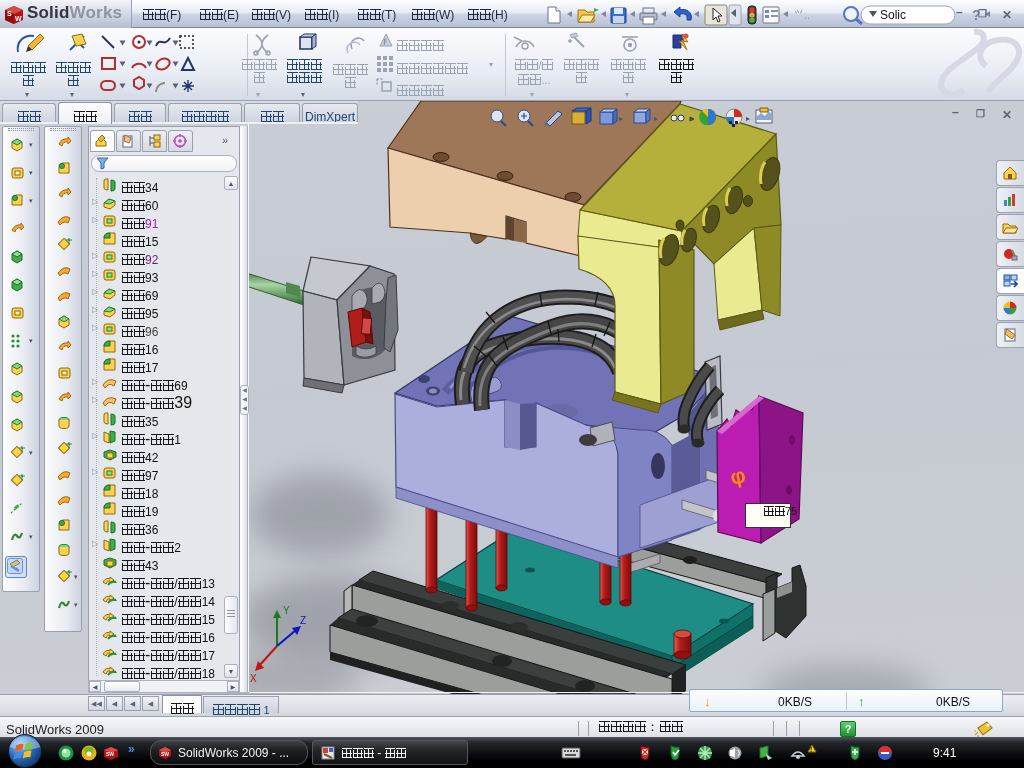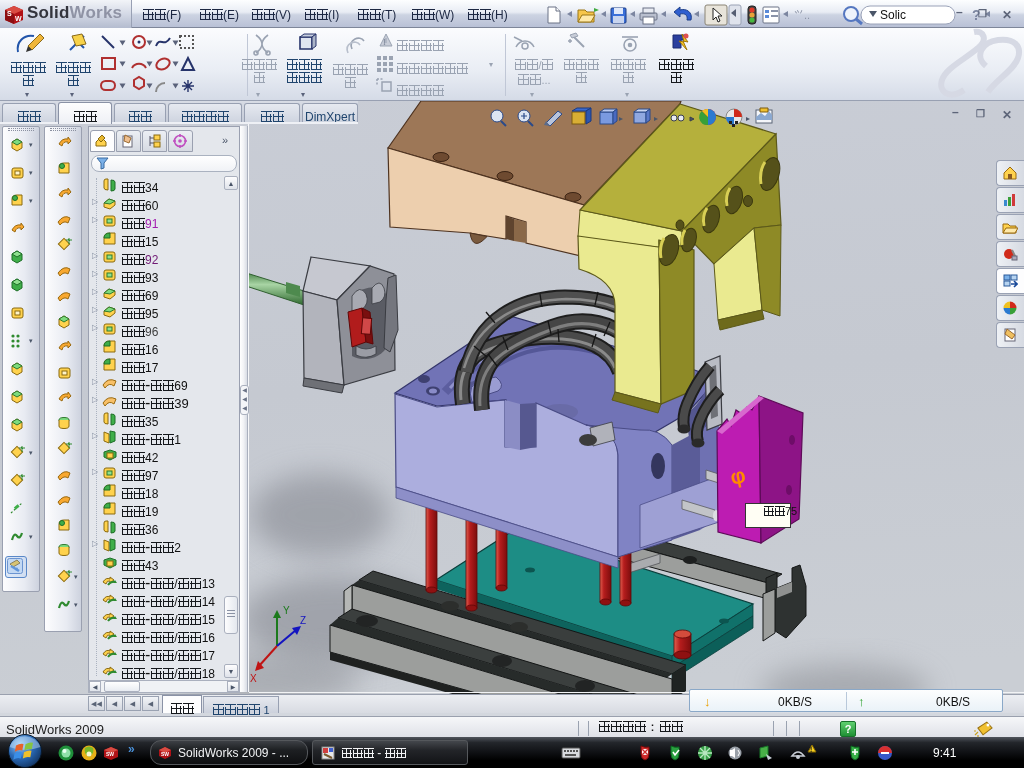--- a/index.html
+++ b/index.html
@@ -769,21 +769,21 @@
     <div class="abs" style="left:121px;top:358px;z-index:5;white-space:nowrap"><span class="cj blk"></span><span class="cj blk"></span><span style="font-size:12px;color:#111">17</span></div>
     <div class="abs" style="left:92px;top:377px;font-size:8px;color:#8a93a4;z-index:5">▷</div>
     <svg class="abs" style="left:102px;top:375px;z-index:5" width="16" height="16" viewBox="0 0 16 16">
       <path d="M1 10 Q6 2 14 6 L12 11 Q7 7 3 13 Z" fill="#f8c068" stroke="#9a6a10"></path>
     </svg>
     <div class="abs" style="left:121px;top:376px;z-index:5;white-space:nowrap"><span class="cj blk"></span><span class="cj blk"></span><span style="color:#111">-</span><span class="cj blk"></span><span class="cj blk"></span><span style="font-size:12px;color:#111">69</span></div>
     <div class="abs" style="left:92px;top:395px;font-size:8px;color:#8a93a4;z-index:5">▷</div>
     <svg class="abs" style="left:102px;top:393px;z-index:5" width="16" height="16" viewBox="0 0 16 16">
       <path d="M1 10 Q6 2 14 6 L12 11 Q7 7 3 13 Z" fill="#f8c068" stroke="#9a6a10"></path>
     </svg>
-    <div class="abs" style="left:121px;top:394px;z-index:5;white-space:nowrap"><span class="cj blk"></span><span class="cj blk"></span><span style="color:#111">-</span><span class="cj blk"></span><span class="cj blk"></span><span style="font-size:13px;color:#111">39</span></div>
+    <div class="abs" style="left:121px;top:394px;z-index:5;white-space:nowrap"><span class="cj blk"></span><span class="cj blk"></span><span style="color:#111">-</span><span class="cj blk"></span><span class="cj blk"></span><span style="font-size:16px;color:#111">39</span></div>
     <svg class="abs" style="left:102px;top:411px;z-index:5" width="16" height="16" viewBox="0 0 16 16">
       <path d="M2 4 Q2 2 4 2 L6 2 L6 13 Q2 13 2 11 Z" fill="#ffd24d" stroke="#8a6a10"></path>
       <path d="M9 3 Q13 3 13 5 L13 12 Q13 14 9 14 Z" fill="#3fae49" stroke="#1f6f28"></path>
     </svg>
     <div class="abs" style="left:121px;top:412px;z-index:5;white-space:nowrap"><span class="cj blk"></span><span class="cj blk"></span><span style="font-size:12px;color:#111">35</span></div>
     <div class="abs" style="left:92px;top:431px;font-size:8px;color:#8a93a4;z-index:5">▷</div>
     <svg class="abs" style="left:102px;top:429px;z-index:5" width="16" height="16" viewBox="0 0 16 16">
       <path d="M2 3 L7 5 L7 14 L2 12 Z" fill="#ffd24d" stroke="#8a6a10"></path>
       <path d="M8 2 L13 3 L13 12 L8 14 Z" fill="#3fae49" stroke="#1f6f28"></path>
     </svg>

